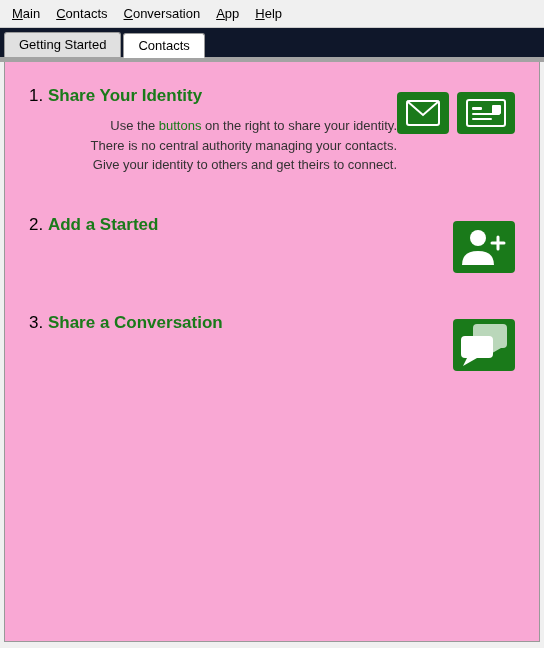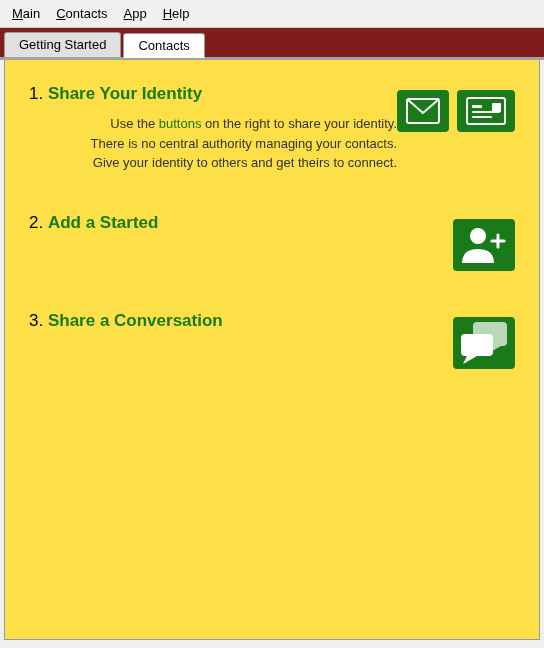--- a/index.html
+++ b/index.html
@@ -26,23 +26,23 @@
       cursor: pointer;
       color: #000;
       text-decoration: none;
     }
     
     .menu-item span.ul { text-decoration: underline; }
 
     
     .tabbar {
       display: flex;
-      background: #7f1d1d;
+      background: #0f172a;
       padding: 4px 4px 0 4px;
-      border-bottom: 3px solid #a3a3a3;
+      border-bottom: 5px solid #a3a3a3;
     }
     .tab {
       padding: 4px 14px;
       font-size: 13px;
       border: 1px solid #999;
       cursor: pointer;
       background: #e0e0e0;
       border-bottom: none;
       margin-right: 2px;
       border-radius: 3px 3px 0 0;
@@ -51,21 +51,21 @@
       background: #ffffff;
       border-bottom: 1px solid #ffffff;
       font-weight: normal;
       z-index: 1;
       position: relative;
       bottom: -1px;
     }
 
     
     .content-area {
-      background: #fde047;
+      background: #f9a8d4;
       border: 1px solid #999;
       border-top: none;
       margin: 0 4px 4px 4px;
       padding: 24px 24px 24px 24px;
       min-height: 580px;
     }
 
     
     .section {
       display: flex;
@@ -137,20 +137,21 @@
       width: 62px;
       height: 52px;
     }
   </style>
 </head>
 <body>
 
 <div class="menubar">
   <span class="menu-item"><span class="ul">M</span>ain</span>
   <span class="menu-item"><span class="ul">C</span>ontacts</span>
+  <span class="menu-item"><span class="ul">C</span>onversation</span>
   <span class="menu-item"><span class="ul">A</span>pp</span>
   <span class="menu-item"><span class="ul">H</span>elp</span>
 </div>
 
 <div class="tabbar">
   <div class="tab">
     <span>Getting Started</span>
   </div>
   <div class="tab active">
     <span>Contacts</span>

